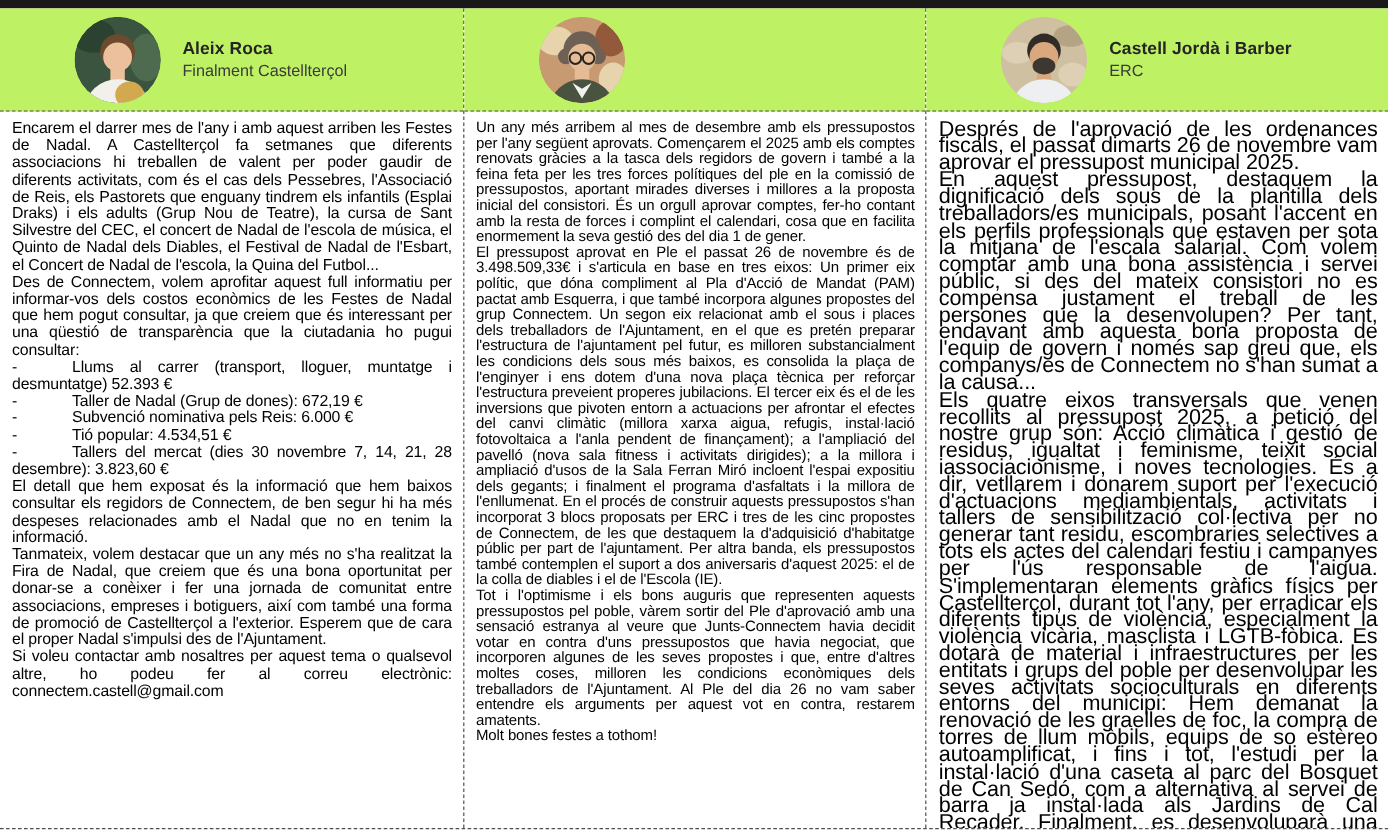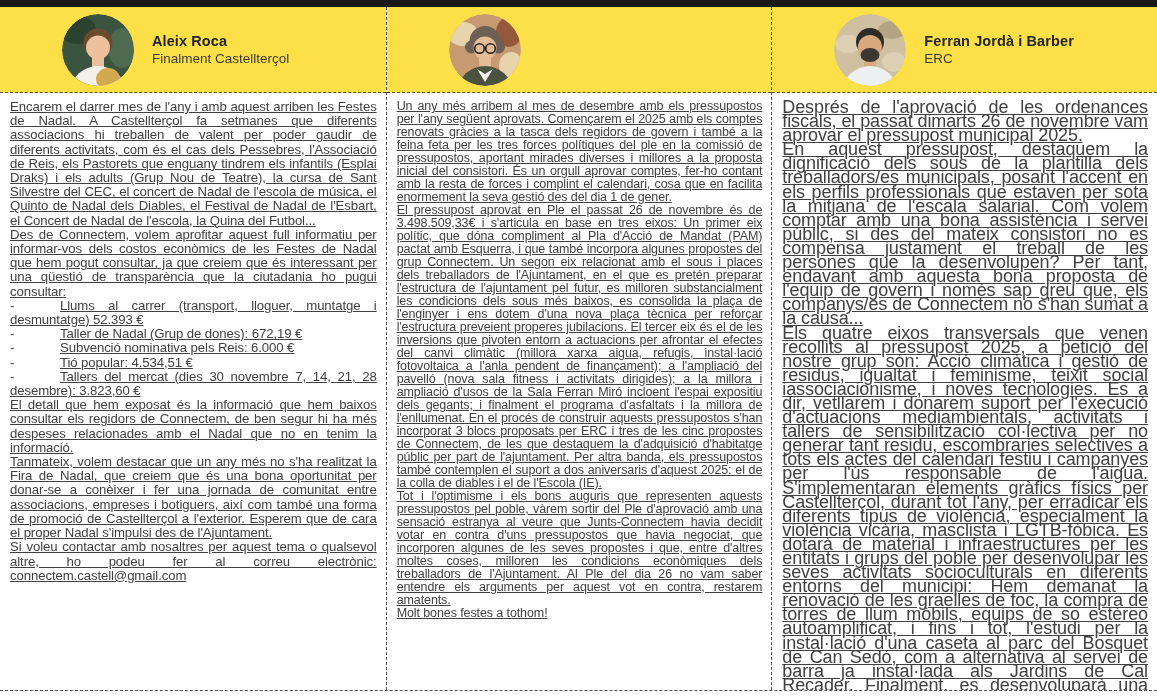--- a/index.html
+++ b/index.html
@@ -14,38 +14,37 @@
   .top-bar { height: 7px; background: #191919; }
   .columns { display: flex; height: 683px; }
   .col {
     width: 385.67px;
     display: flex; flex-direction: column;
   }
   .col + .col { border-left: 1px dashed #4f4f4f; }
   .col-header {
     flex: none;
     height: 86px;
-    background: #fde047;
+    background: #bef264;
     border-bottom: 1px dashed #4f4f4f;
     display: flex; align-items: center;
     padding-left: 62px;
   }
   .avatar { width: 72px; height: 72px; flex: none; border-radius: 50%; }
   .author-meta { margin-left: 18px; }
   .author-name {
     font-weight: bold; font-size: 14.5px; color: #242424; letter-spacing: 0.1px;
   }
   .author-group { font-size: 13.5px; color: #3a3a3a; margin-top: 2px; }
   .col-body {
     flex: 1; overflow: hidden;
     padding: 7px 9px 0 10px;
-    color: #404040;
+    color: #000000;
     text-align: justify;
     letter-spacing: -0.1px;
-    text-decoration: underline;
   }
   .col-body p { margin: 0; }
   .c1 .col-body { font-size: 13.2px; line-height: 14.2px; }
   .c2 .col-body { font-size: 12.5px; line-height: 13px; }
   .c3 .col-body { font-size: 18px; line-height: 14.1px; }
   .dash-gap { display: inline-block; width: 50px; }
   .bottom-rule { border-top: 1px dashed #4f4f4f; height: 0; }
 </style>
 </head>
 <body>
@@ -141,21 +140,21 @@
             <ellipse cx="58" cy="16" rx="14" ry="9" fill="#b4a484"></ellipse>
             <ellipse cx="60" cy="48" rx="12" ry="10" fill="#ddd0b4"></ellipse>
             <rect x="30" y="42" width="12" height="12" fill="#d9a87e"></rect>
             <ellipse cx="36" cy="77" rx="27" ry="25" fill="#edeff0"></ellipse>
             <circle cx="36" cy="28" r="14" fill="#2f2b27"></circle>
             <circle cx="36" cy="33" r="12" fill="#d9a87e"></circle>
             <ellipse cx="36" cy="41" rx="9.5" ry="7" fill="#3d3731"></ellipse>
           </g>
         </svg>
         <div class="author-meta">
-          <div class="author-name">Ferran Jordà i Barber</div>
+          <div class="author-name">Castell Jordà i Barber</div>
           <div class="author-group">ERC</div>
         </div>
       </header>
       <div class="col-body">
         <p>Després de l'aprovació de les ordenances fiscals, el passat dimarts 26 de novembre vam aprovar el pressupost municipal 2025.</p>
         <p>En aquest pressupost, destaquem la dignificació dels sous de la plantilla dels treballadors/es municipals, posant l'accent en els perfils professionals que estaven per sota la mitjana de l'escala salarial. Com volem comptar amb una bona assistència i servei públic, si des del mateix consistori no es compensa justament el treball de les persones que la desenvolupen? Per tant, endavant amb aquesta bona proposta de l'equip de govern i només sap greu que, els companys/es de Connectem no s'han sumat a la causa...</p>
         <p>Els quatre eixos transversals que venen recollits al pressupost 2025, a petició del nostre grup són: Acció climàtica i gestió de residus, igualtat i feminisme, teixit social iassociacionisme, i noves tecnologies. És a dir, vetllarem i donarem suport per l'execució d'actuacions mediambientals, activitats i tallers de sensibilització col·lectiva per no generar tant residu, escombraries selectives a tots els actes del calendari festiu i campanyes per l'ús responsable de l'aigua. S'implementaran elements gràfics físics per Castellterçol, durant tot l'any, per erradicar els diferents tipus de violència, especialment la violència vicària, masclista i LGTB-fòbica. Es dotarà de material i infraestructures per les entitats i grups del poble per desenvolupar les seves activitats socioculturals en diferents entorns del municipi: Hem demanat la renovació de les graelles de foc, la compra de torres de llum mòbils, equips de so estèreo autoamplificat, i fins i tot, l'estudi per la instal·lació d'una caseta al parc del Bosquet de Can Sedó, com a alternativa al servei de barra ja instal·lada als Jardins de Cal Recader. Finalment, es desenvoluparà una app mòbil municipal perquè la comunicació entre la ciutadania i el consistori sigui més propera, directa i fluida. Mentrestant, aprofitem per desitjar-vos: Bones festes i bona entrada d'any 2025!</p>
       </div>
     </section>
 

